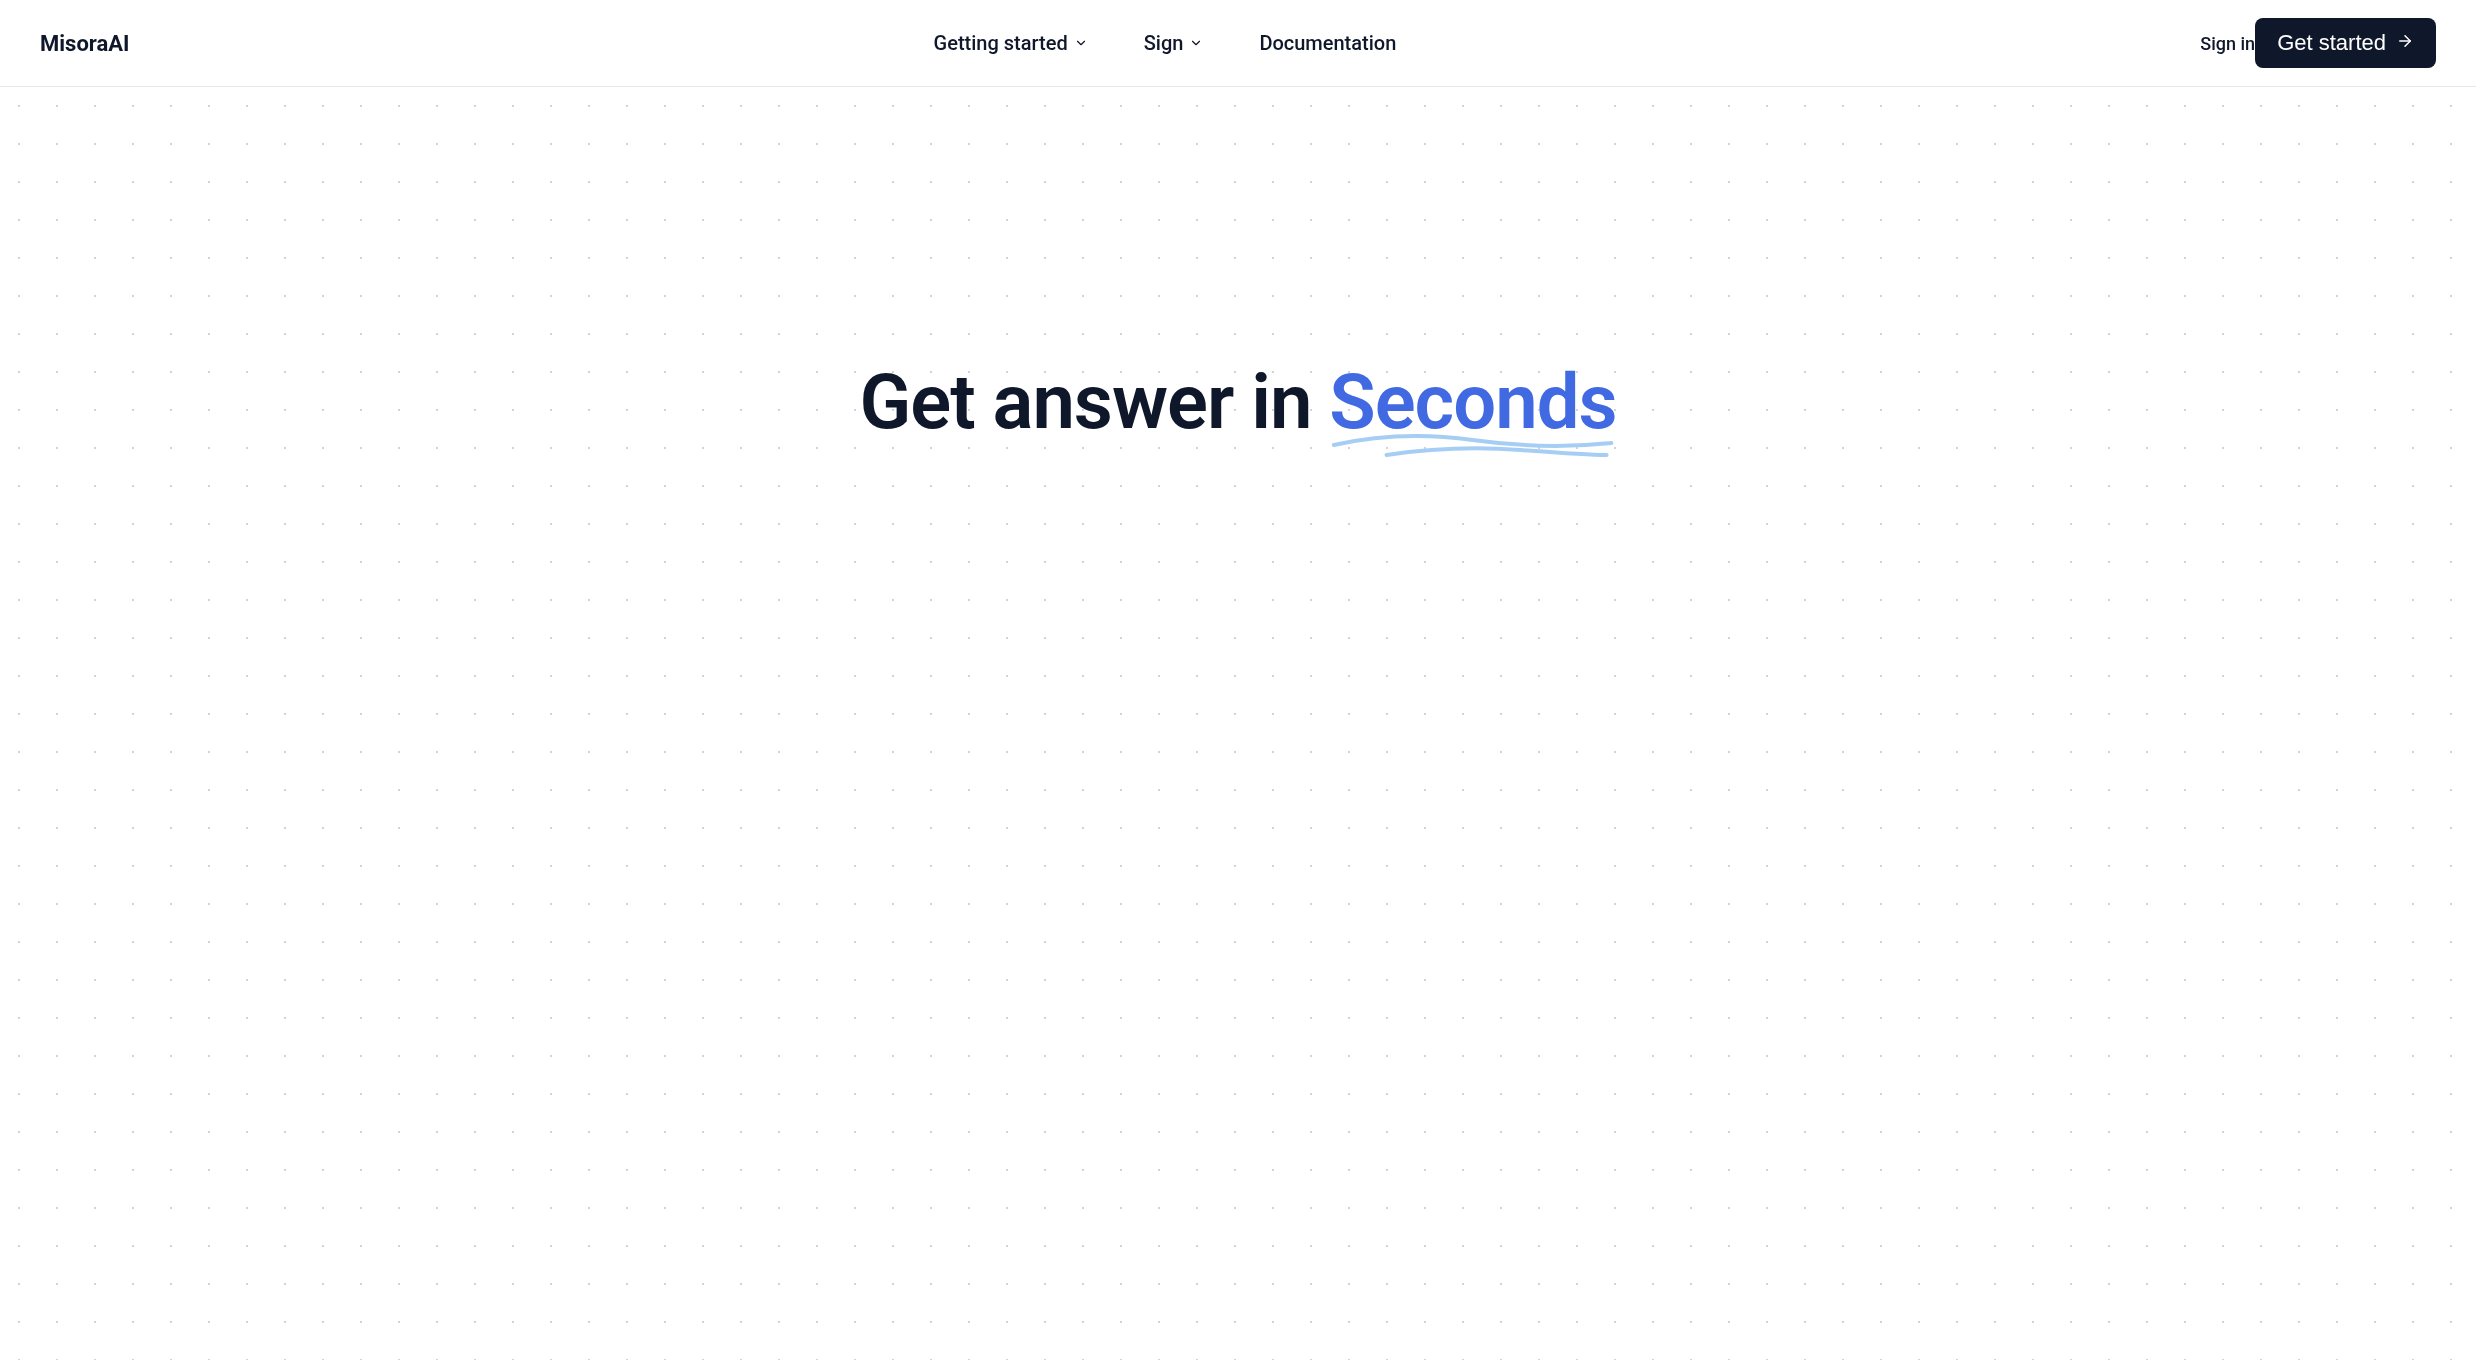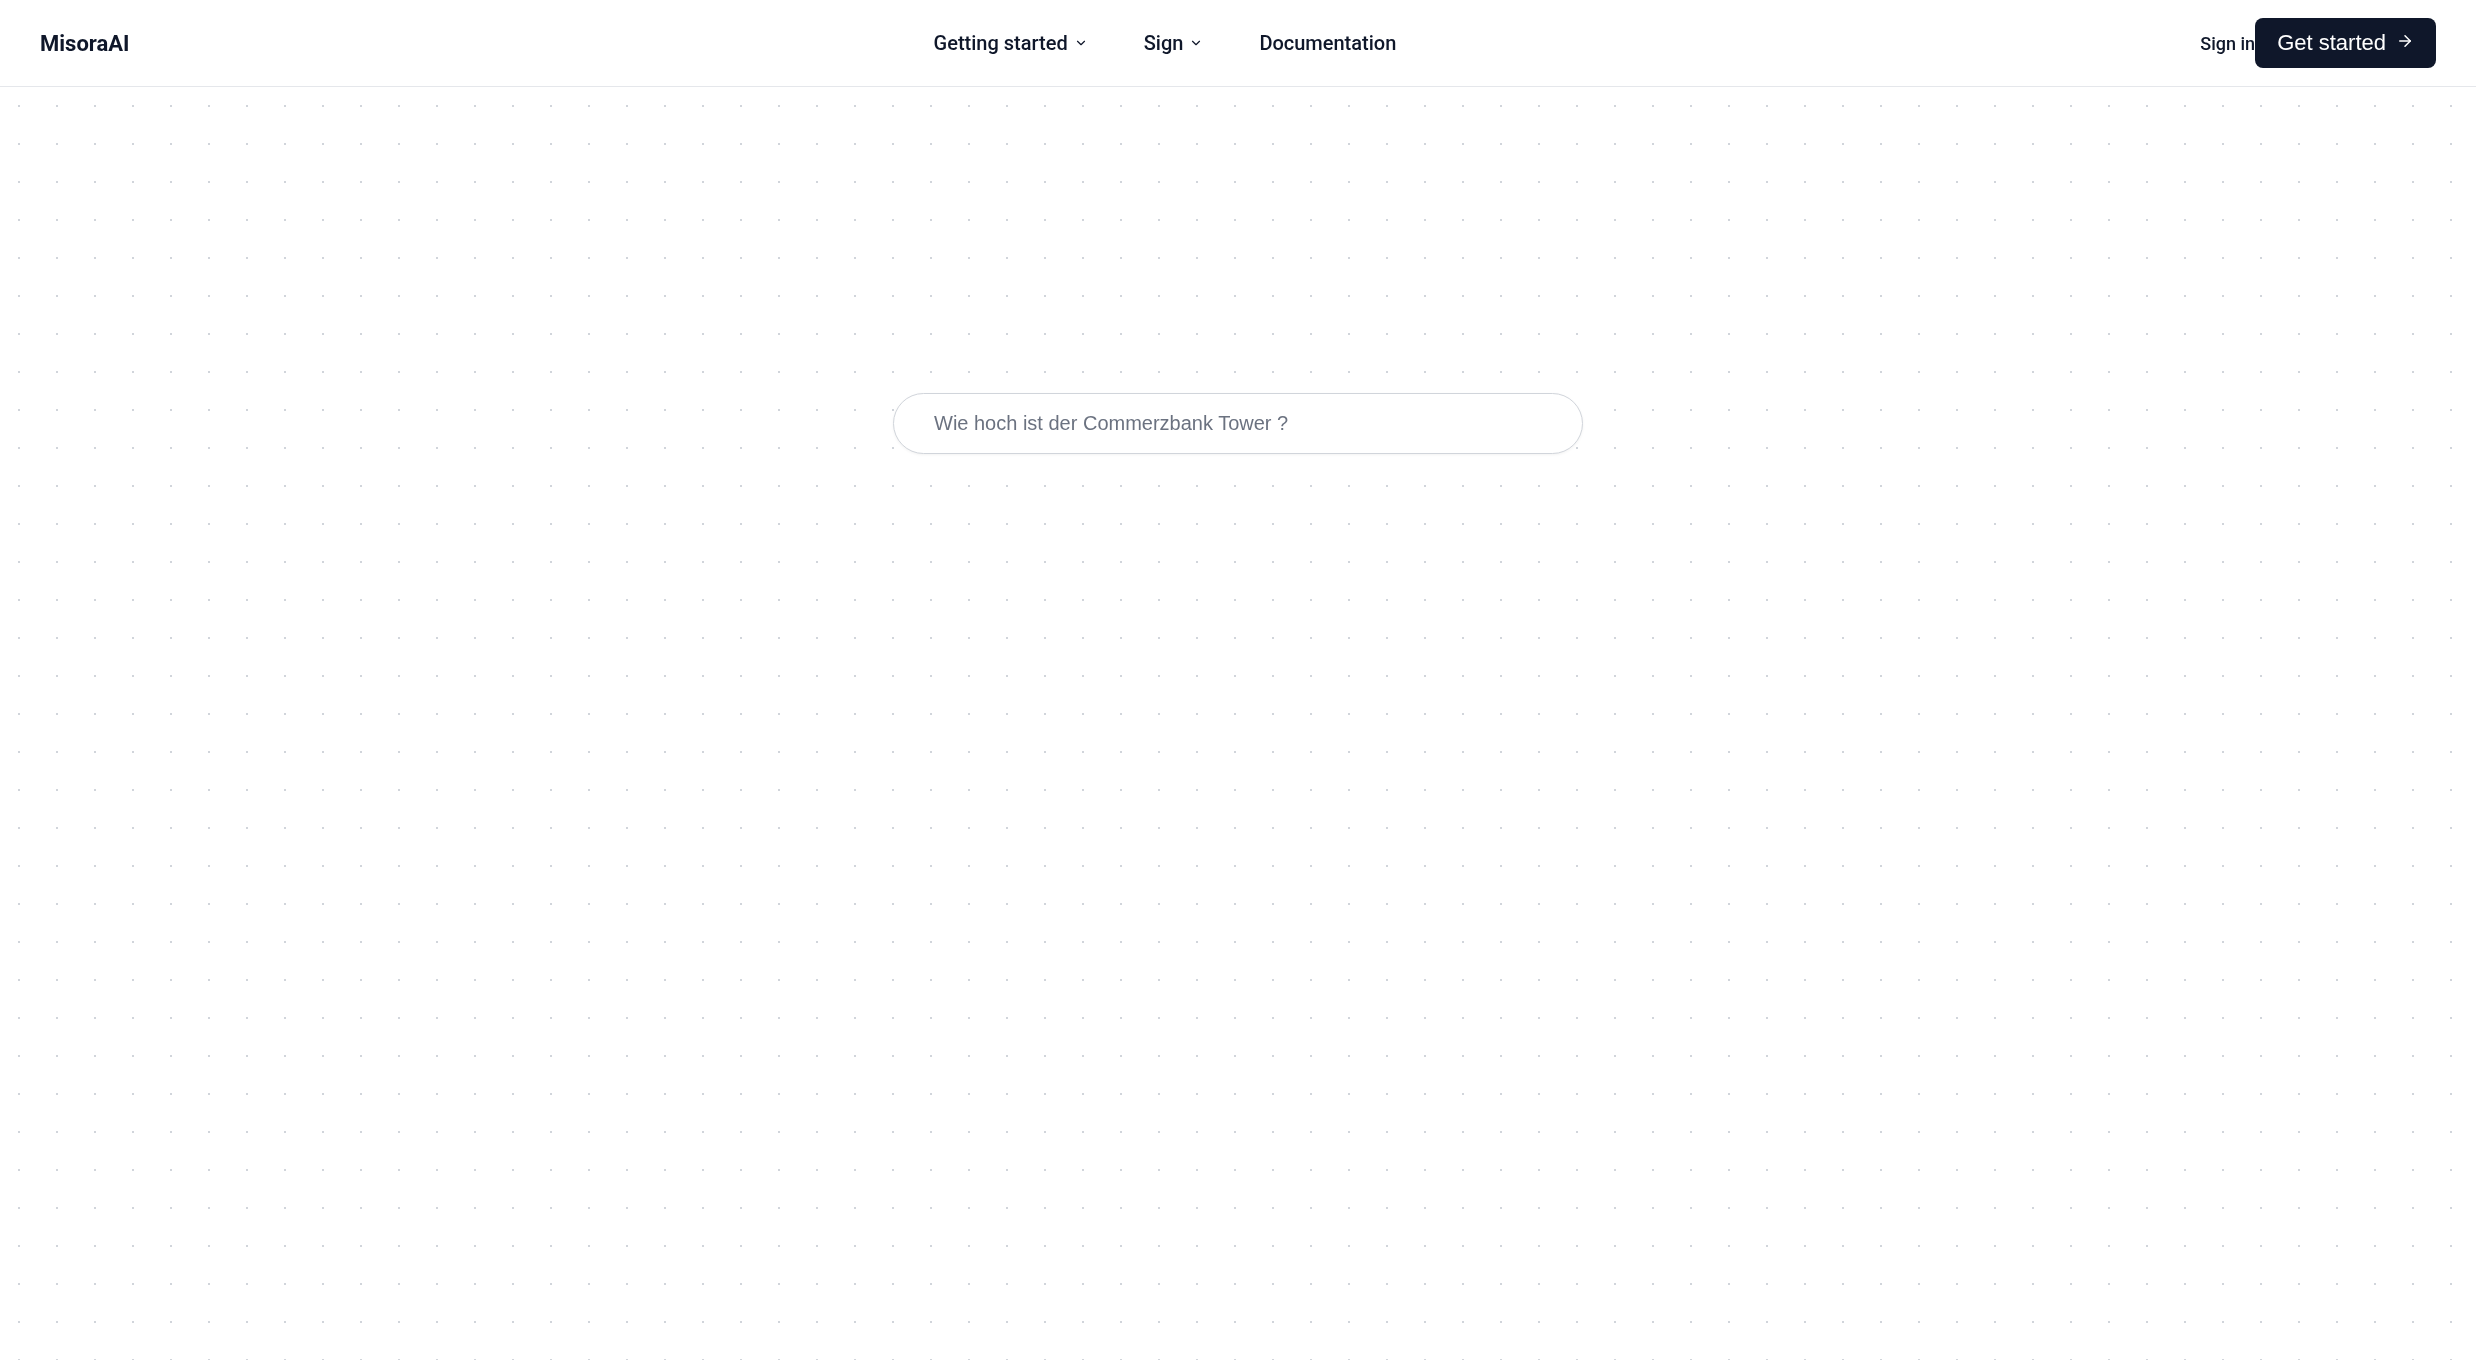--- a/index.html
+++ b/index.html
@@ -168,17 +168,20 @@
         <svg width="18" height="18" viewBox="0 0 24 24" fill="none" stroke="#ffffff" stroke-width="2" stroke-linecap="round" stroke-linejoin="round">
           <line x1="5" y1="12" x2="19" y2="12"></line>
           <polyline points="12 5 19 12 12 19"></polyline>
         </svg>
       </span>
     </button>
   </div>
 </header>
 
 <main class="hero">
+  <h1 class="hero-title">
+    <span>Get answer in </span><span class="hero-title-accent"><span>Seconds</span><svg class="squiggle" viewBox="0 0 300 40" preserveAspectRatio="none">
+        <path d="M 5 20 Q 75 5, 150 15 T 295 18" stroke="#a6cef5" stroke-width="4" fill="none" stroke-linecap="round"></path>
+        <path d="M 60 30 Q 130 20, 200 25 T 290 30" stroke="#a6cef5" stroke-width="4" fill="none" stroke-linecap="round"></path>
+      </svg></span>
+  </h1>
 
-  <div class="search-container">
-    <input type="text" class="search-input" placeholder="Wie hoch ist der Commerzbank Tower ?" style="">
-  </div>
 </main>
 
 </body></html>

